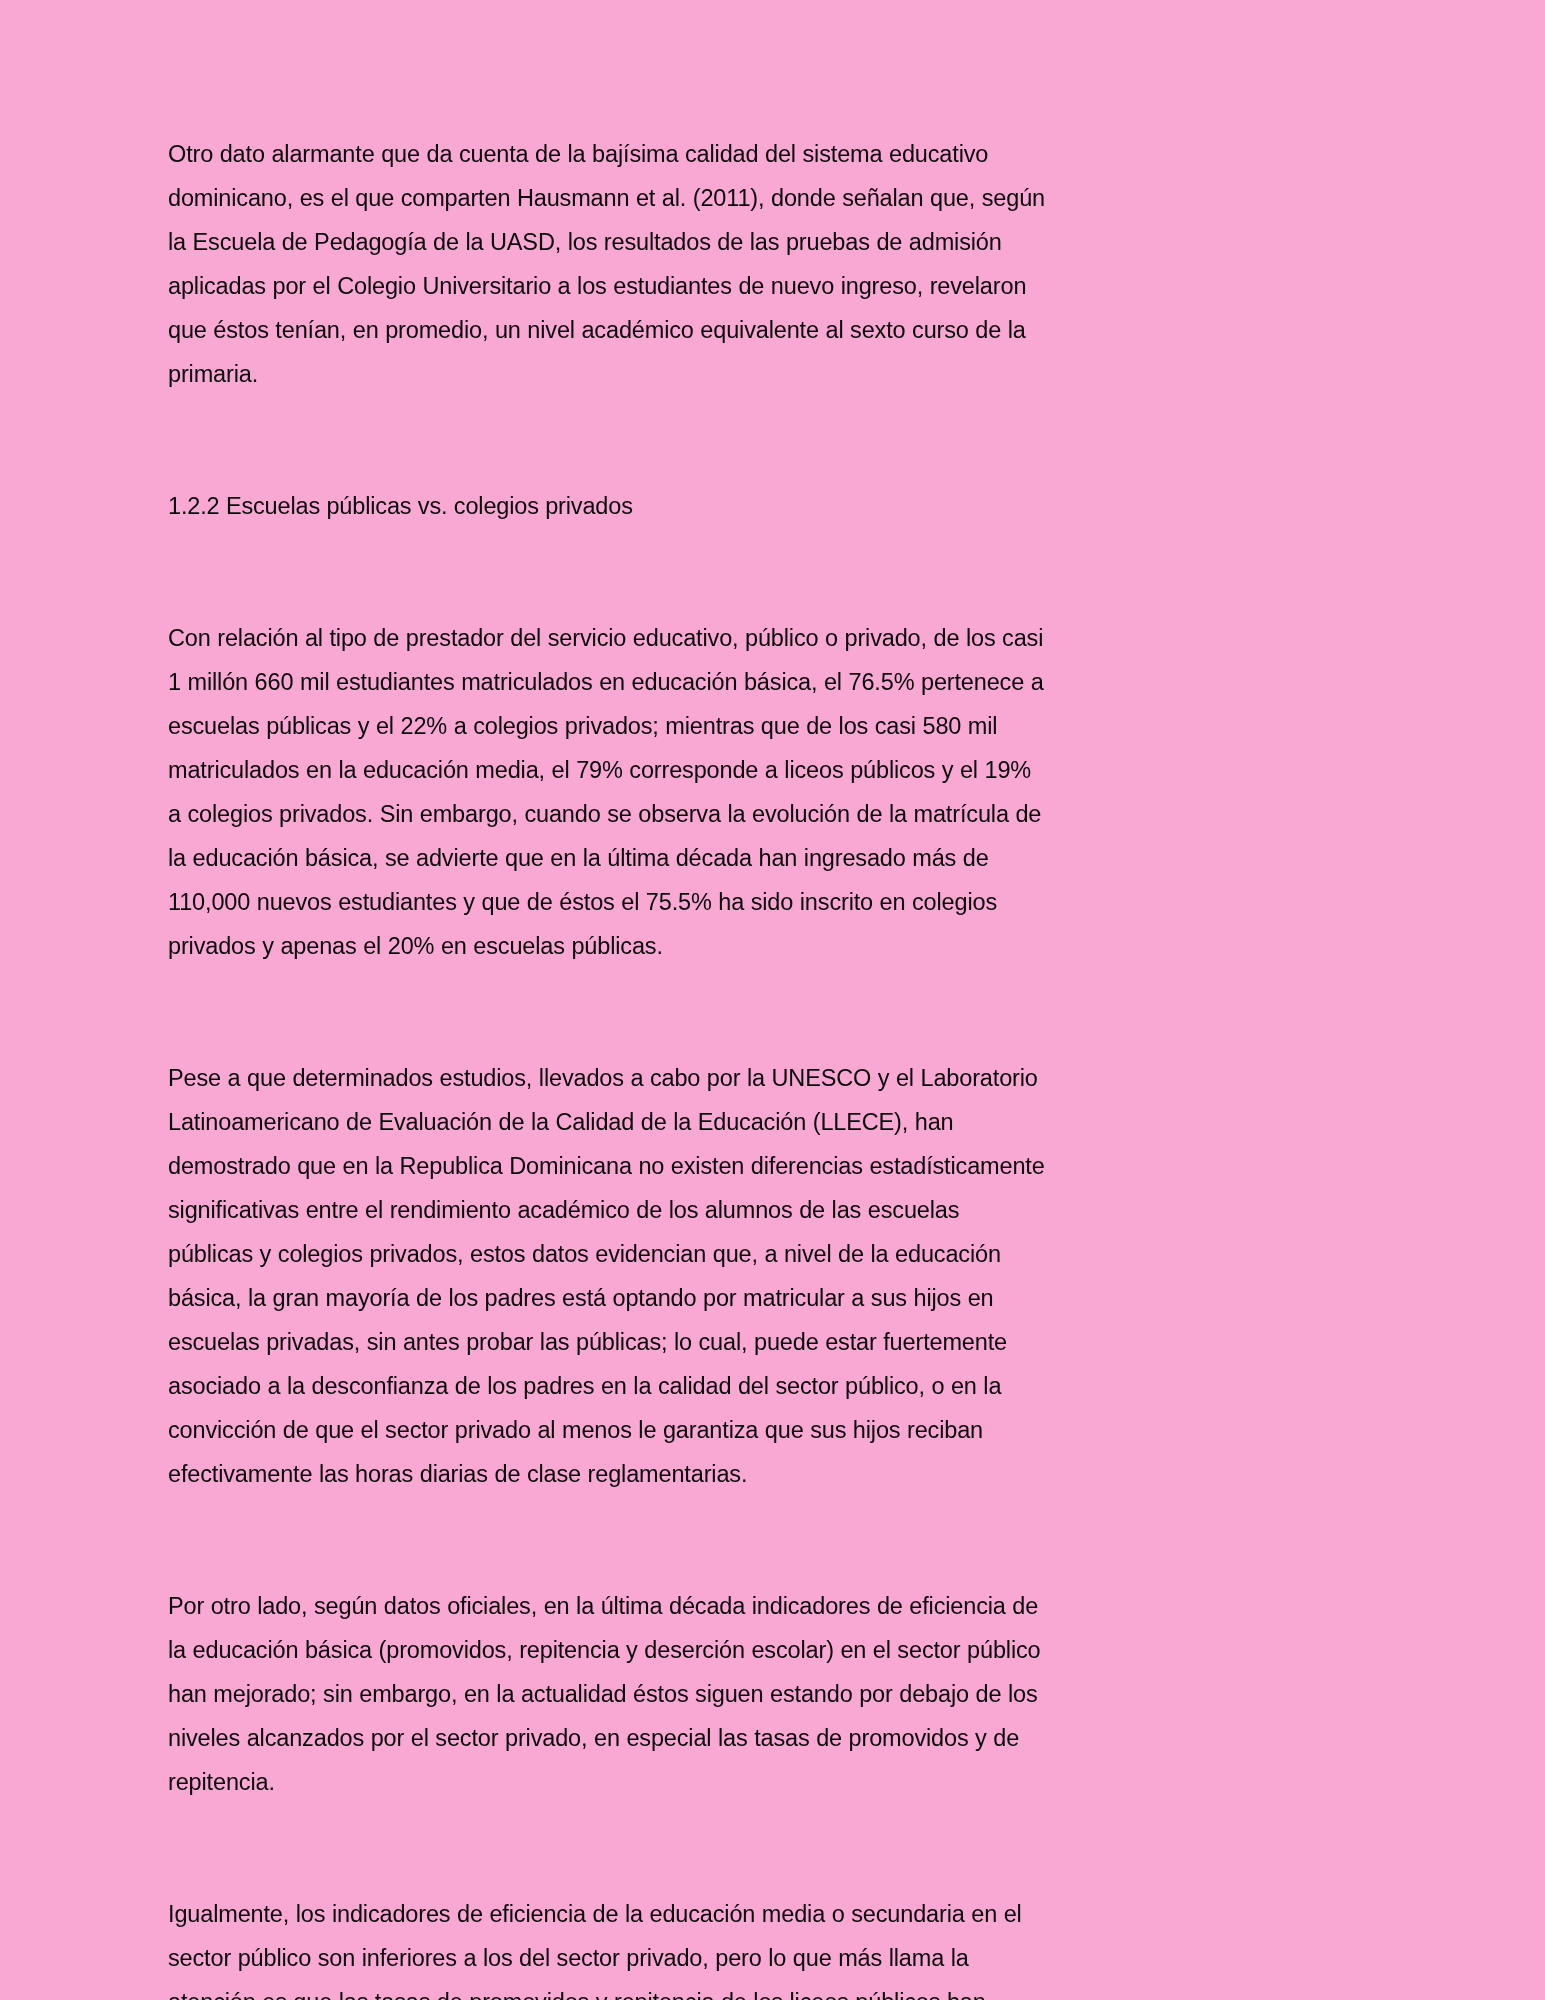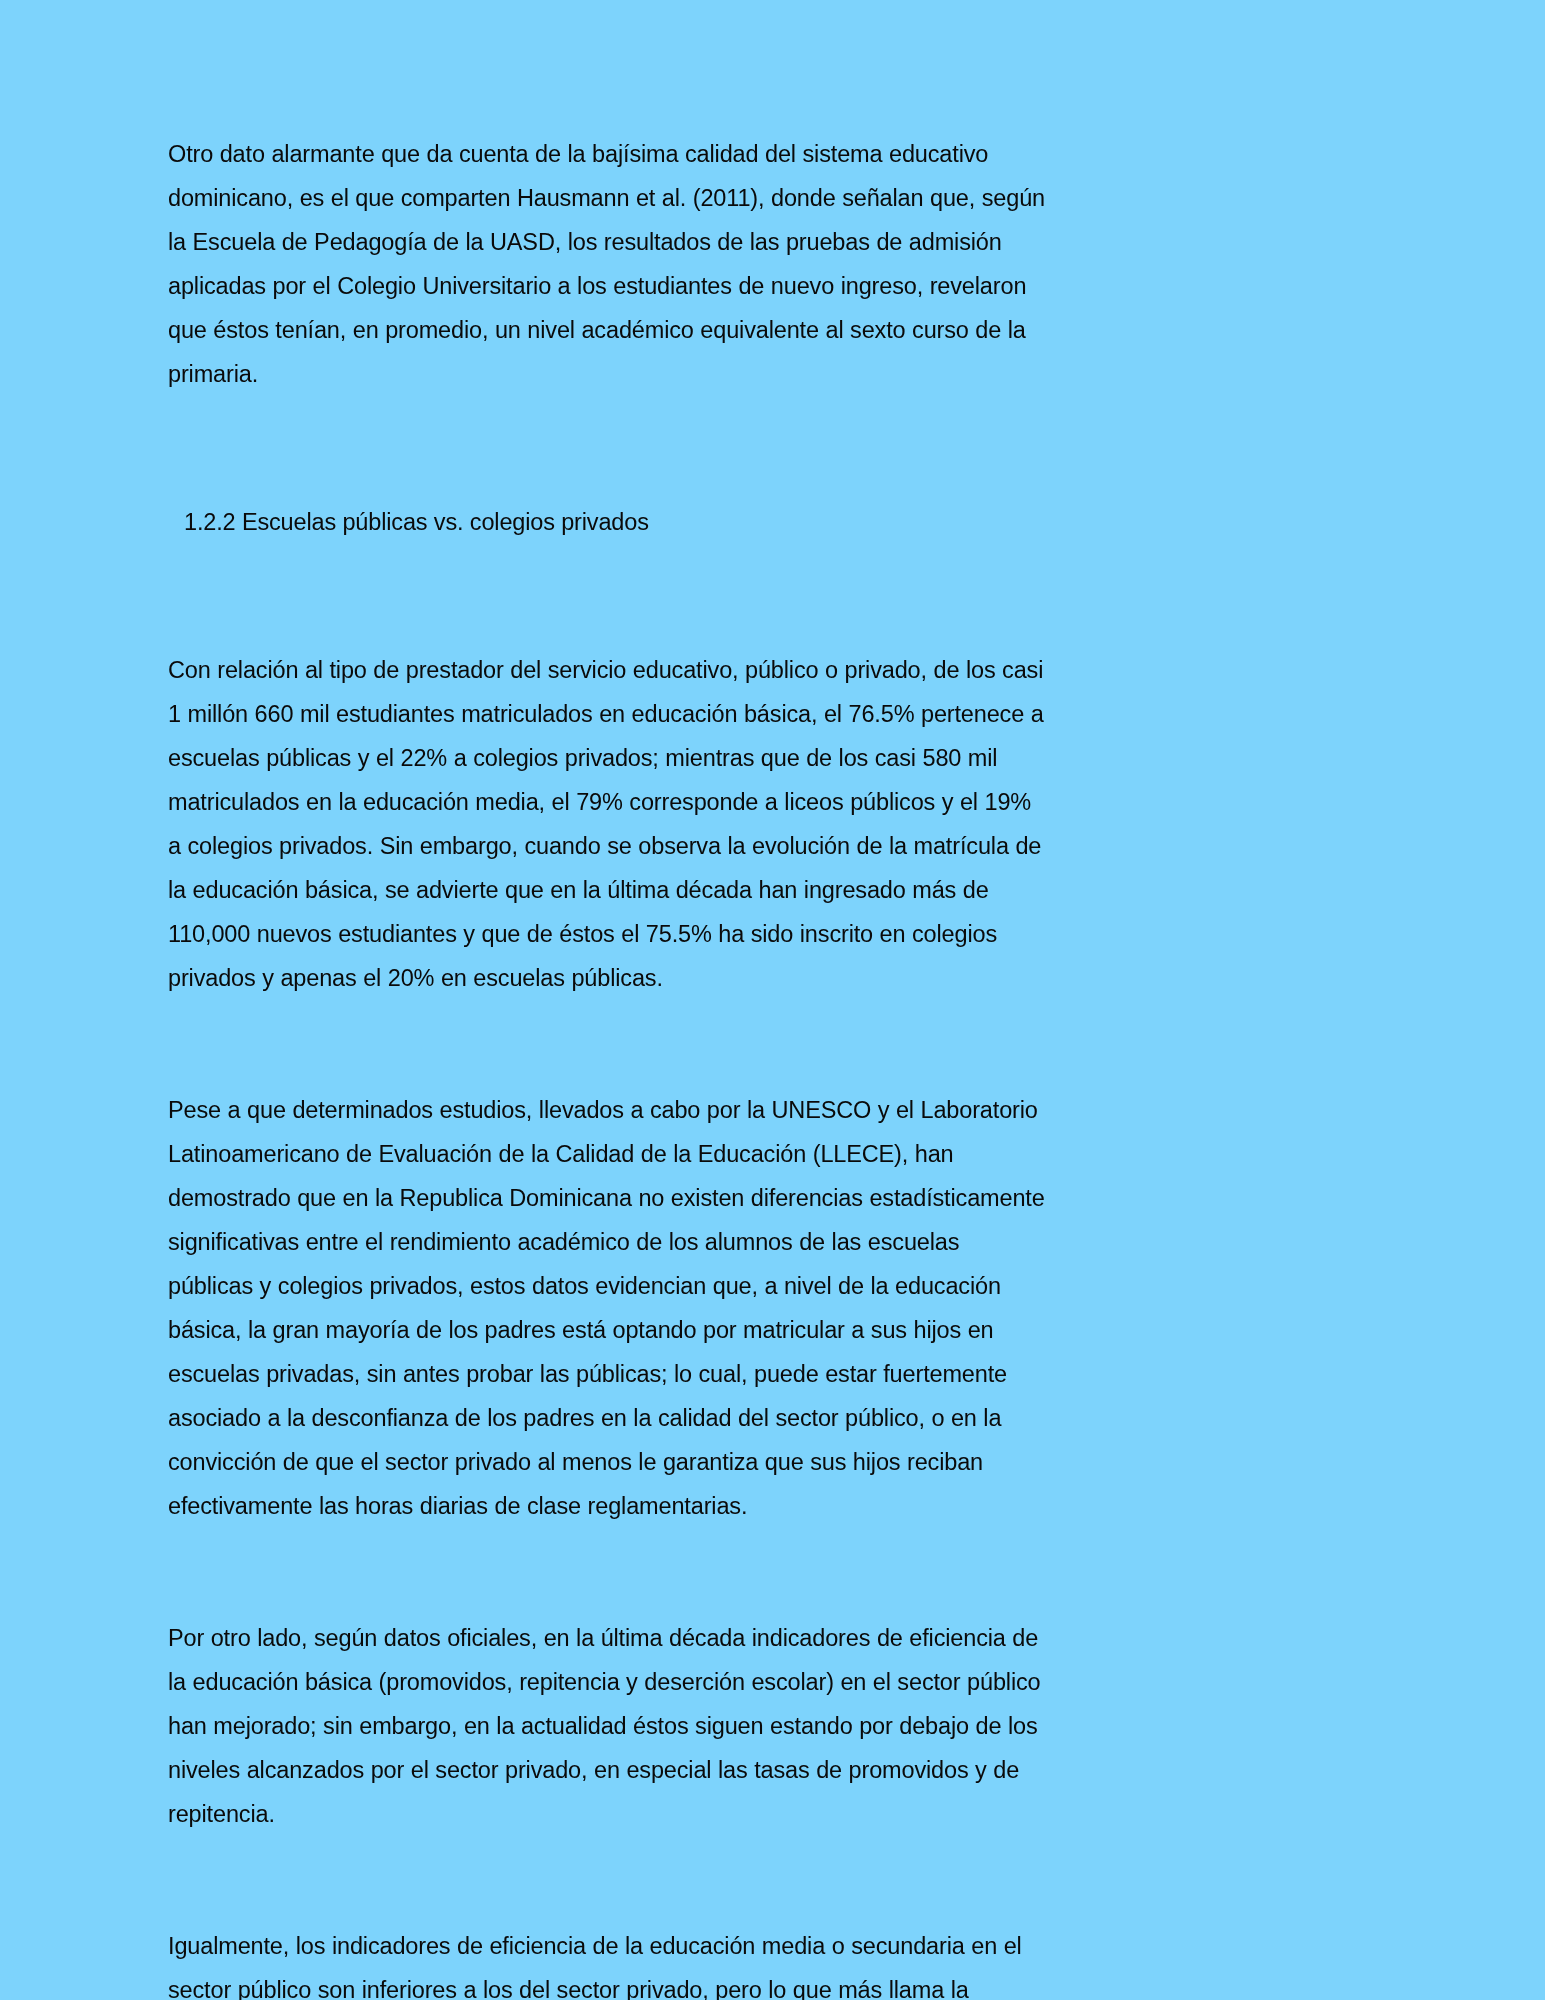--- a/index.html
+++ b/index.html
@@ -11,21 +11,21 @@
   body {
     font-family: "Liberation Sans", "DejaVu Sans", sans-serif;
     color: #000000;
     -webkit-font-smoothing: antialiased;
   }
   .page {
     position: relative;
     width: 1545px;
     height: 2000px;
     margin: 0 auto;
-    background: #7dd3fc;
+    background: #f9a8d4;
     box-sizing: border-box;
     overflow: hidden;
   }
   .page-body {
     position: absolute;
     left: 168px;
     top: 132px;
     width: 882px;
   }
   .para {
@@ -35,21 +35,21 @@
     text-align: left;
     word-spacing: 0.2px;
     margin: 0;
     color: #0a0a0a;
     white-space: normal;
   }
   .heading {
     font-size: 23.5px;
     line-height: 44px;
     letter-spacing: -0.15px;
-    margin: 16px;
+    margin: 0;
     font-weight: normal;
     color: #0a0a0a;
   }
   
   .gap-1 { height: 88px; }   
   .gap-2 { height: 88px; }   
   .gap-3 { height: 88px; }
   .gap-4 { height: 88px; }
   .gap-5 { height: 88px; }
 </style>

